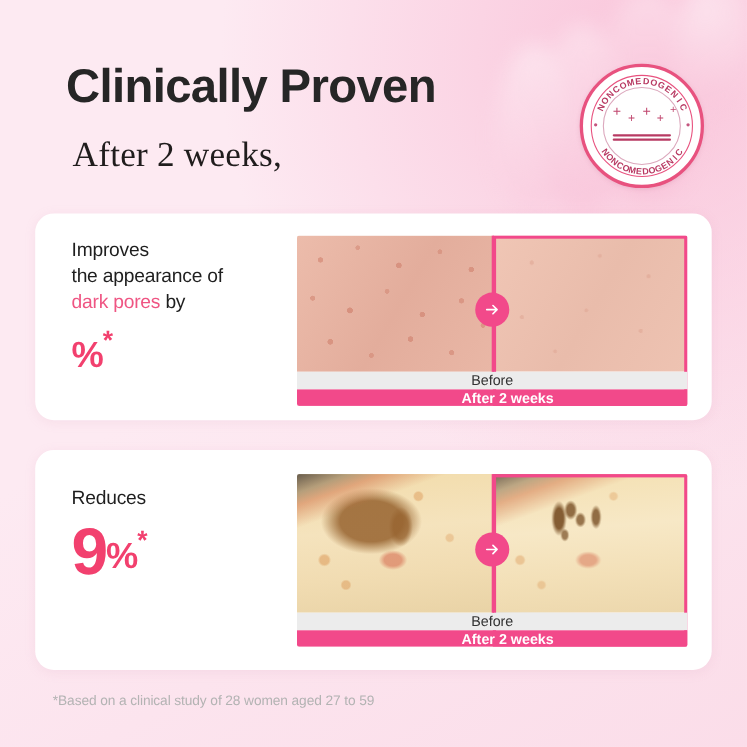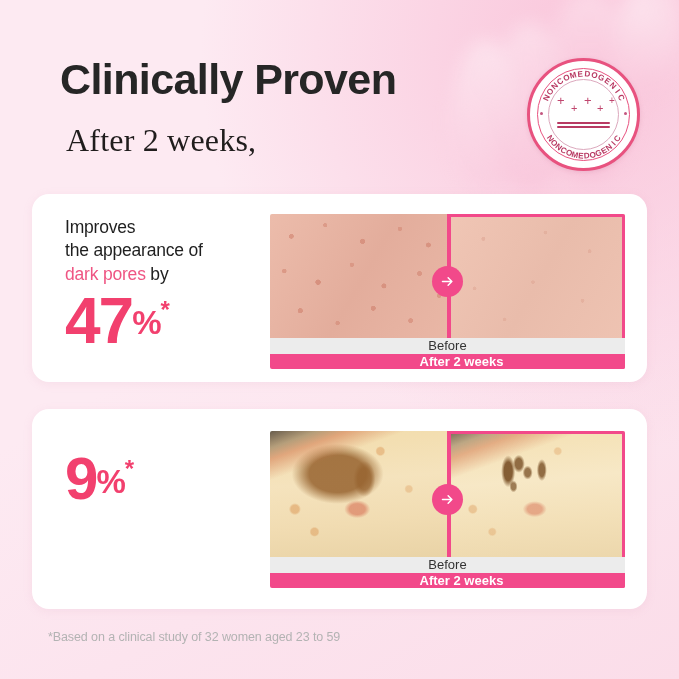--- a/index.html
+++ b/index.html
@@ -232,21 +232,20 @@
   </div>
 
   <div class="card card-1">
     <div class="stat stat-1">
       <div class="stat-line">Improves</div>
       <div class="stat-line">the appearance of</div>
       <div class="stat-line">
         <span class="accent">dark pores</span><span> by</span>
       </div>
       <div class="bignum">
-        <span class="num">47</span>
         <span class="pct">%</span>
         <span class="star">*</span>
       </div>
     </div>
   </div>
 
   <div class="compare cmp-1">
     <div class="photo">
       <div class="half half-l">
           <div class="skin-pores"></div>
@@ -263,20 +262,21 @@
         </svg>
     </div>
     <div class="labels">
       <div class="lbl lbl-before">Before</div>
       <div class="lbl lbl-after">After 2 weeks</div>
     </div>
   </div>
 
   <div class="card card-2">
     <div class="stat stat-2" style="top:32px;width:228px;">
+      <div class="stat-line">Reduces</div>
       <div class="bignum" style="margin-top:10px;">
         <span class="num">9</span>
         <span class="pct">%</span>
         <span class="star">*</span>
       </div>
     </div>
   </div>
 
   <div class="compare cmp-2">
     <div class="photo">
@@ -293,14 +293,14 @@
       <svg viewBox="0 0 24 24" fill="none" stroke="#fff" stroke-width="2.4" stroke-linecap="round" stroke-linejoin="round">
           <path d="M4 12h15M13 6l6 6-6 6"></path>
         </svg>
     </div>
     <div class="labels">
       <div class="lbl lbl-before">Before</div>
       <div class="lbl lbl-after">After 2 weeks</div>
     </div>
   </div>
 
-  <div class="footnote">*Based on a clinical study of 32 women aged 23 to 59</div>
+  <div class="footnote">*Based on a clinical study of 28 women aged 27 to 59</div>
 </div>
 
 </body></html>

